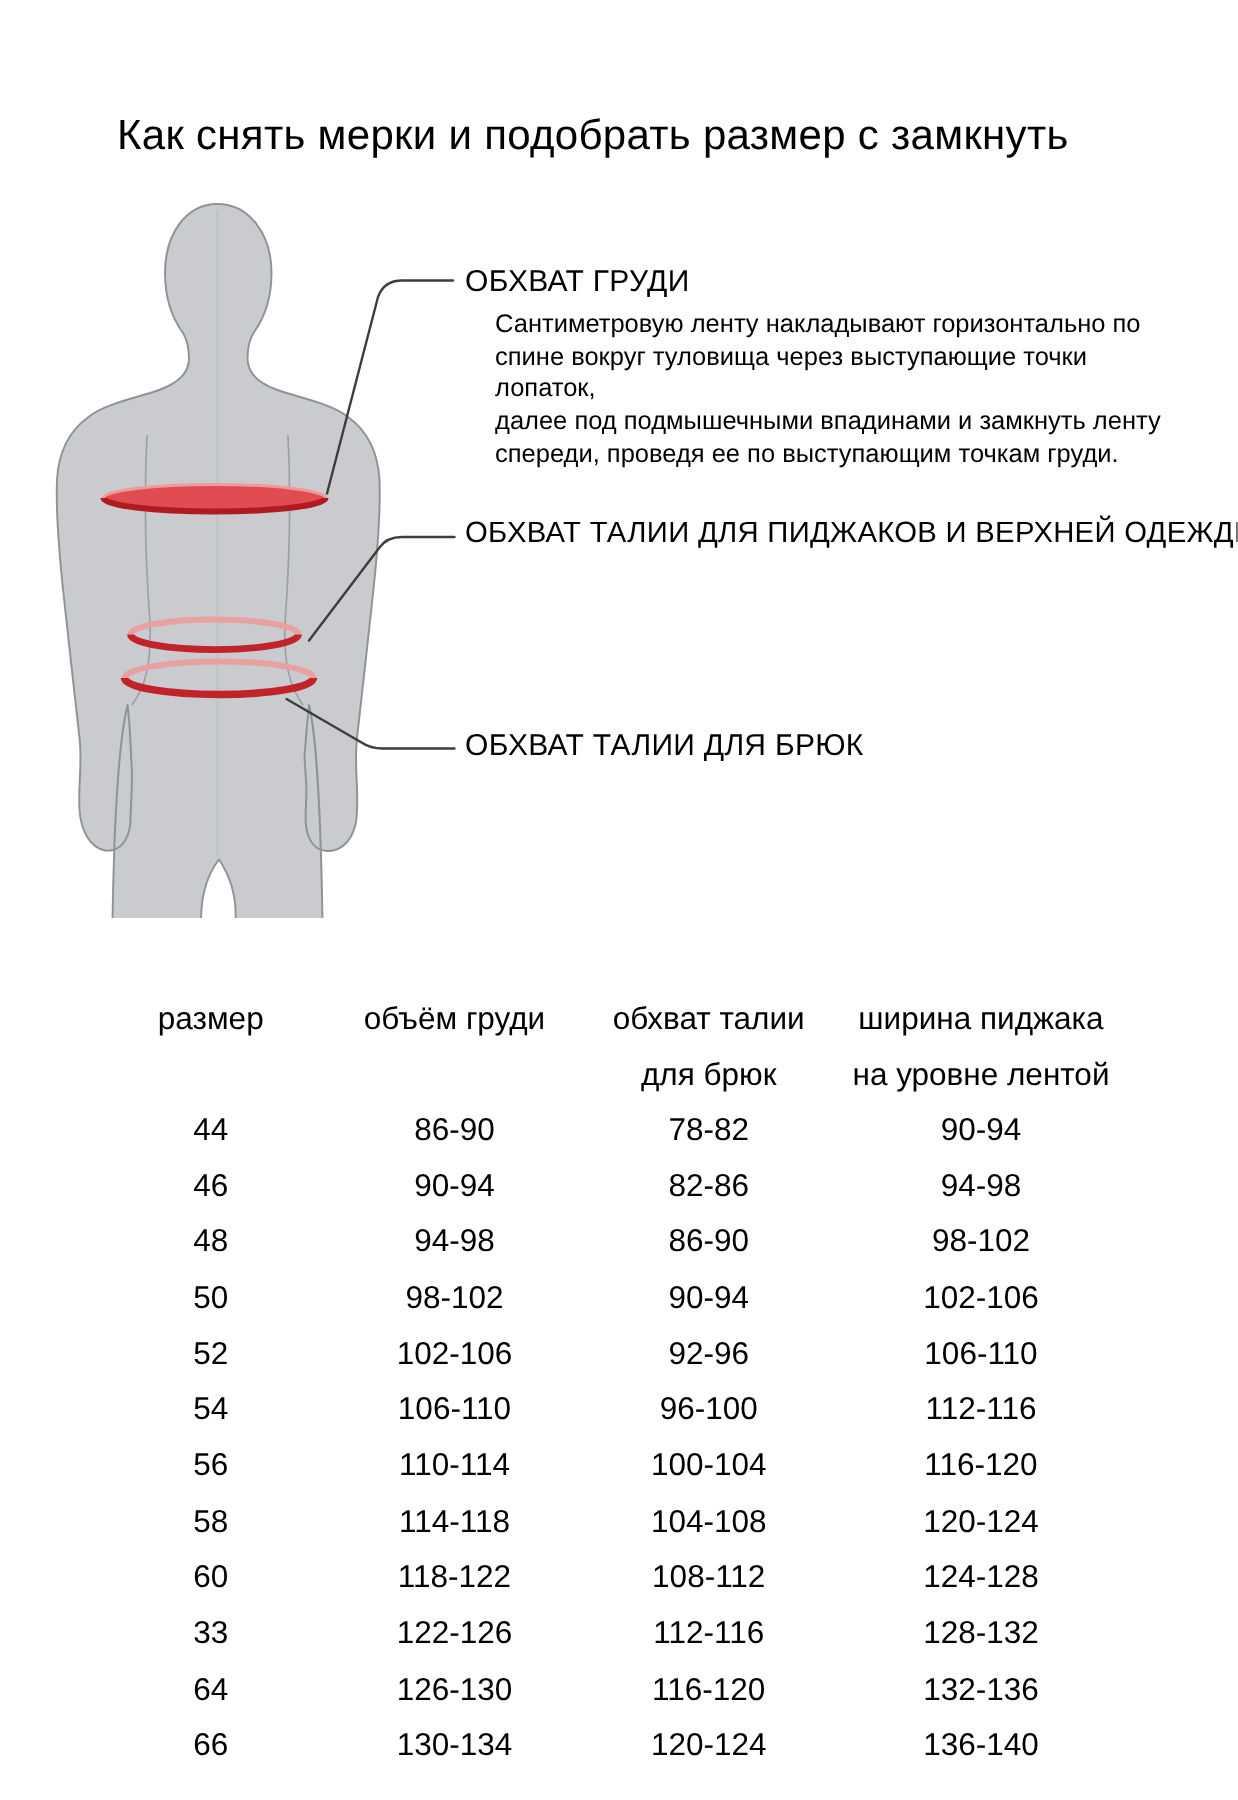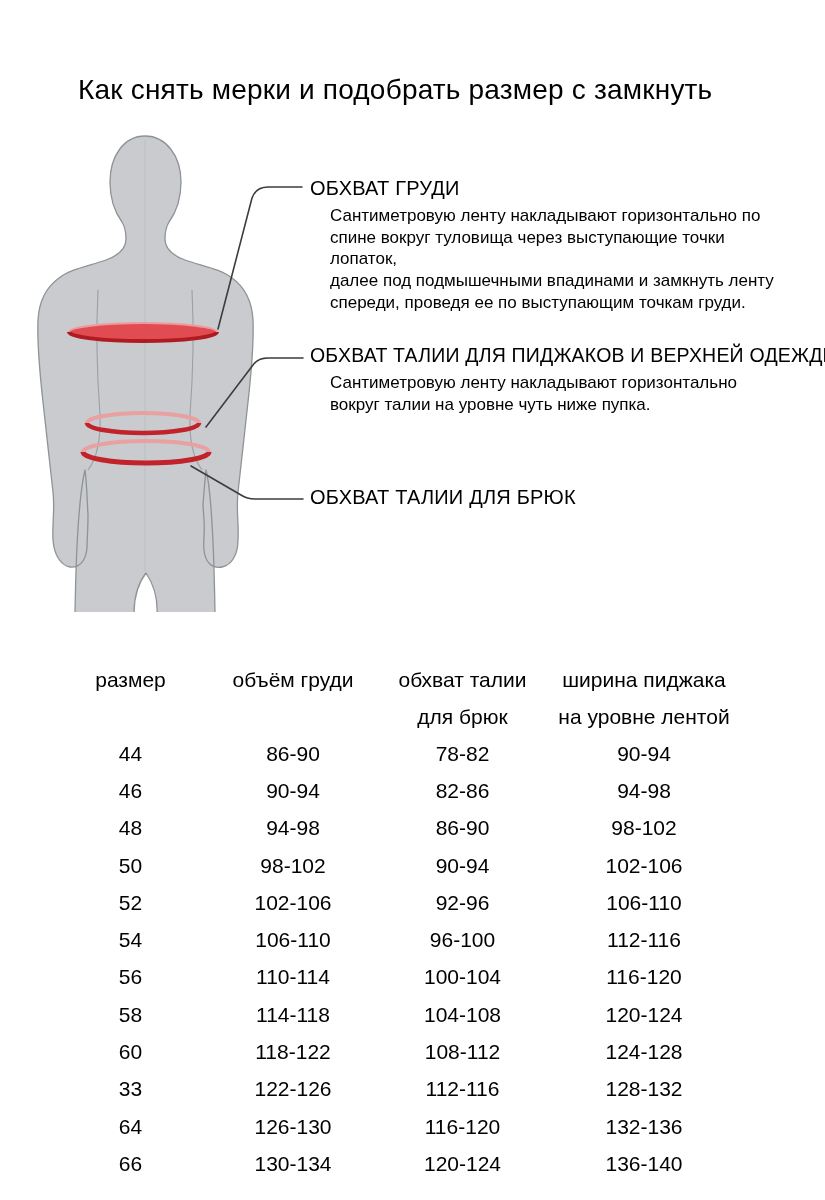--- a/index.html
+++ b/index.html
@@ -24,21 +24,21 @@
   .m2{top:343px;}
   .m3{top:485px;}
   .mh{font-size:20px;line-height:24px;margin-bottom:5px;letter-spacing:.2px;}
   .m2 .mh{font-size:19.5px;white-space:nowrap;}
   .mb{font-size:17px;line-height:21.7px;white-space:pre-line;width:465px;margin-left:20px;}
   .tbl-title{
     position:absolute;top:614px;left:0;right:0;text-align:center;
     font-size:23px;font-weight:700;letter-spacing:.3px;
   }
   table.size-table{
-    position:absolute;top:662px;left:51px;width:688px;
+    position:absolute;top:662px;left:61px;width:688px;
     border-collapse:collapse;table-layout:fixed;
   }
   .size-table th{
     font-weight:400;font-size:21px;text-align:center;vertical-align:top;
     padding:0;
   }
   .size-table thead tr.h1 th{height:29px;padding-top:6px;}
   .size-table thead tr.h2 th{height:30px;padding-top:8px;}
   .size-table td{
     font-size:21px;text-align:center;vertical-align:middle;
@@ -117,22 +117,20 @@
   <section class="m m1">
     <div class="mh">ОБХВАТ ГРУДИ</div>
     <div class="mb">Сантиметровую ленту накладывают горизонтально по
 спине вокруг туловища через выступающие точки лопаток,
 далее под подмышечными впадинами и замкнуть ленту
 спереди, проведя ее по выступающим точкам груди.</div>
   </section>
 
   <section class="m m2">
     <div class="mh">ОБХВАТ ТАЛИИ ДЛЯ ПИДЖАКОВ И ВЕРХНЕЙ ОДЕЖДЫ</div>
-    <div class="mb">Сантиметровую ленту накладывают горизонтально
-вокруг талии на уровне чуть ниже пупка.</div>
   </section>
 
   <section class="m m3">
     <div class="mh">ОБХВАТ ТАЛИИ ДЛЯ БРЮК</div>
   </section>
 
 
   <table class="size-table">
     <colgroup>
       <col style="width:159px">

